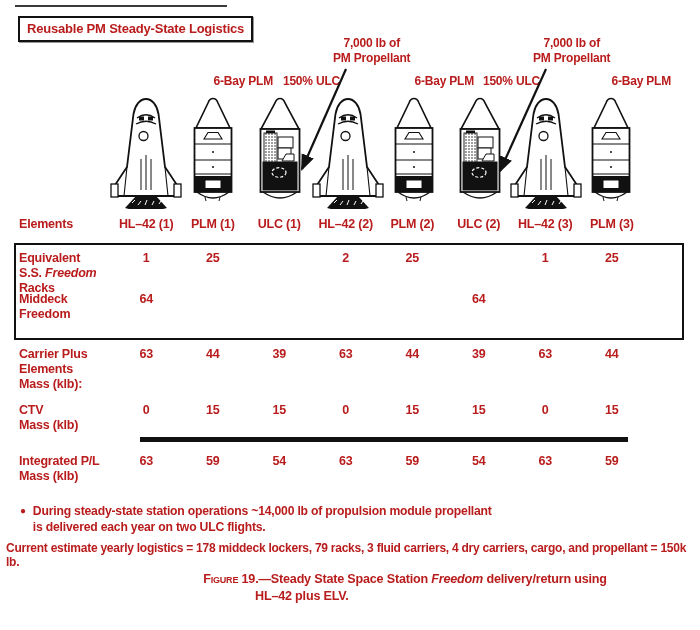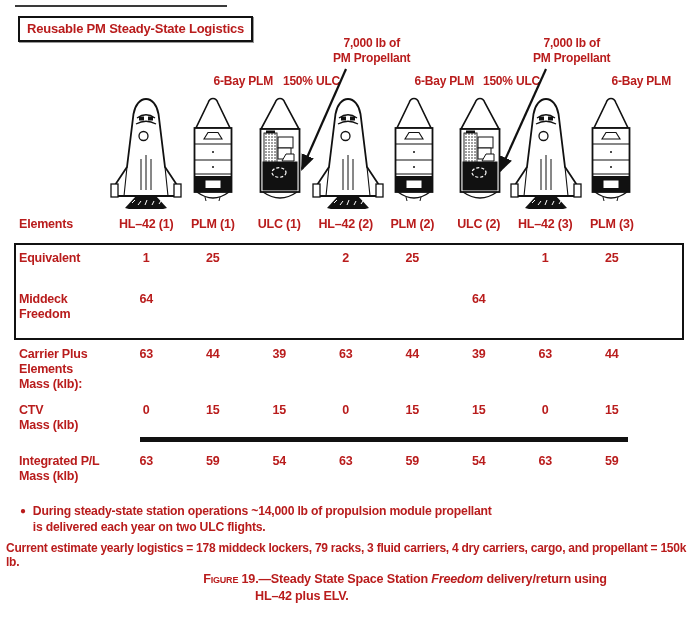--- a/index.html
+++ b/index.html
@@ -157,20 +157,21 @@
       <span class="cell">ULC (2)</span>
       <span class="cell">HL–42 (3)</span>
       <span class="cell">PLM (3)</span>
     </div>
 
   <div class="summary-box"></div>
 
   <div class="grid-row" style="top:251px">
     <div class="row-label">
       <div>Equivalent</div>
+      <div><span>S.S. </span><i>Freedom</i><span> Racks</span></div>
     </div>
   <span class="cell">1</span>
       <span class="cell">25</span>
       <span class="cell"></span>
       <span class="cell">2</span>
       <span class="cell">25</span>
       <span class="cell"></span>
       <span class="cell">1</span>
       <span class="cell">25</span>
     </div>

